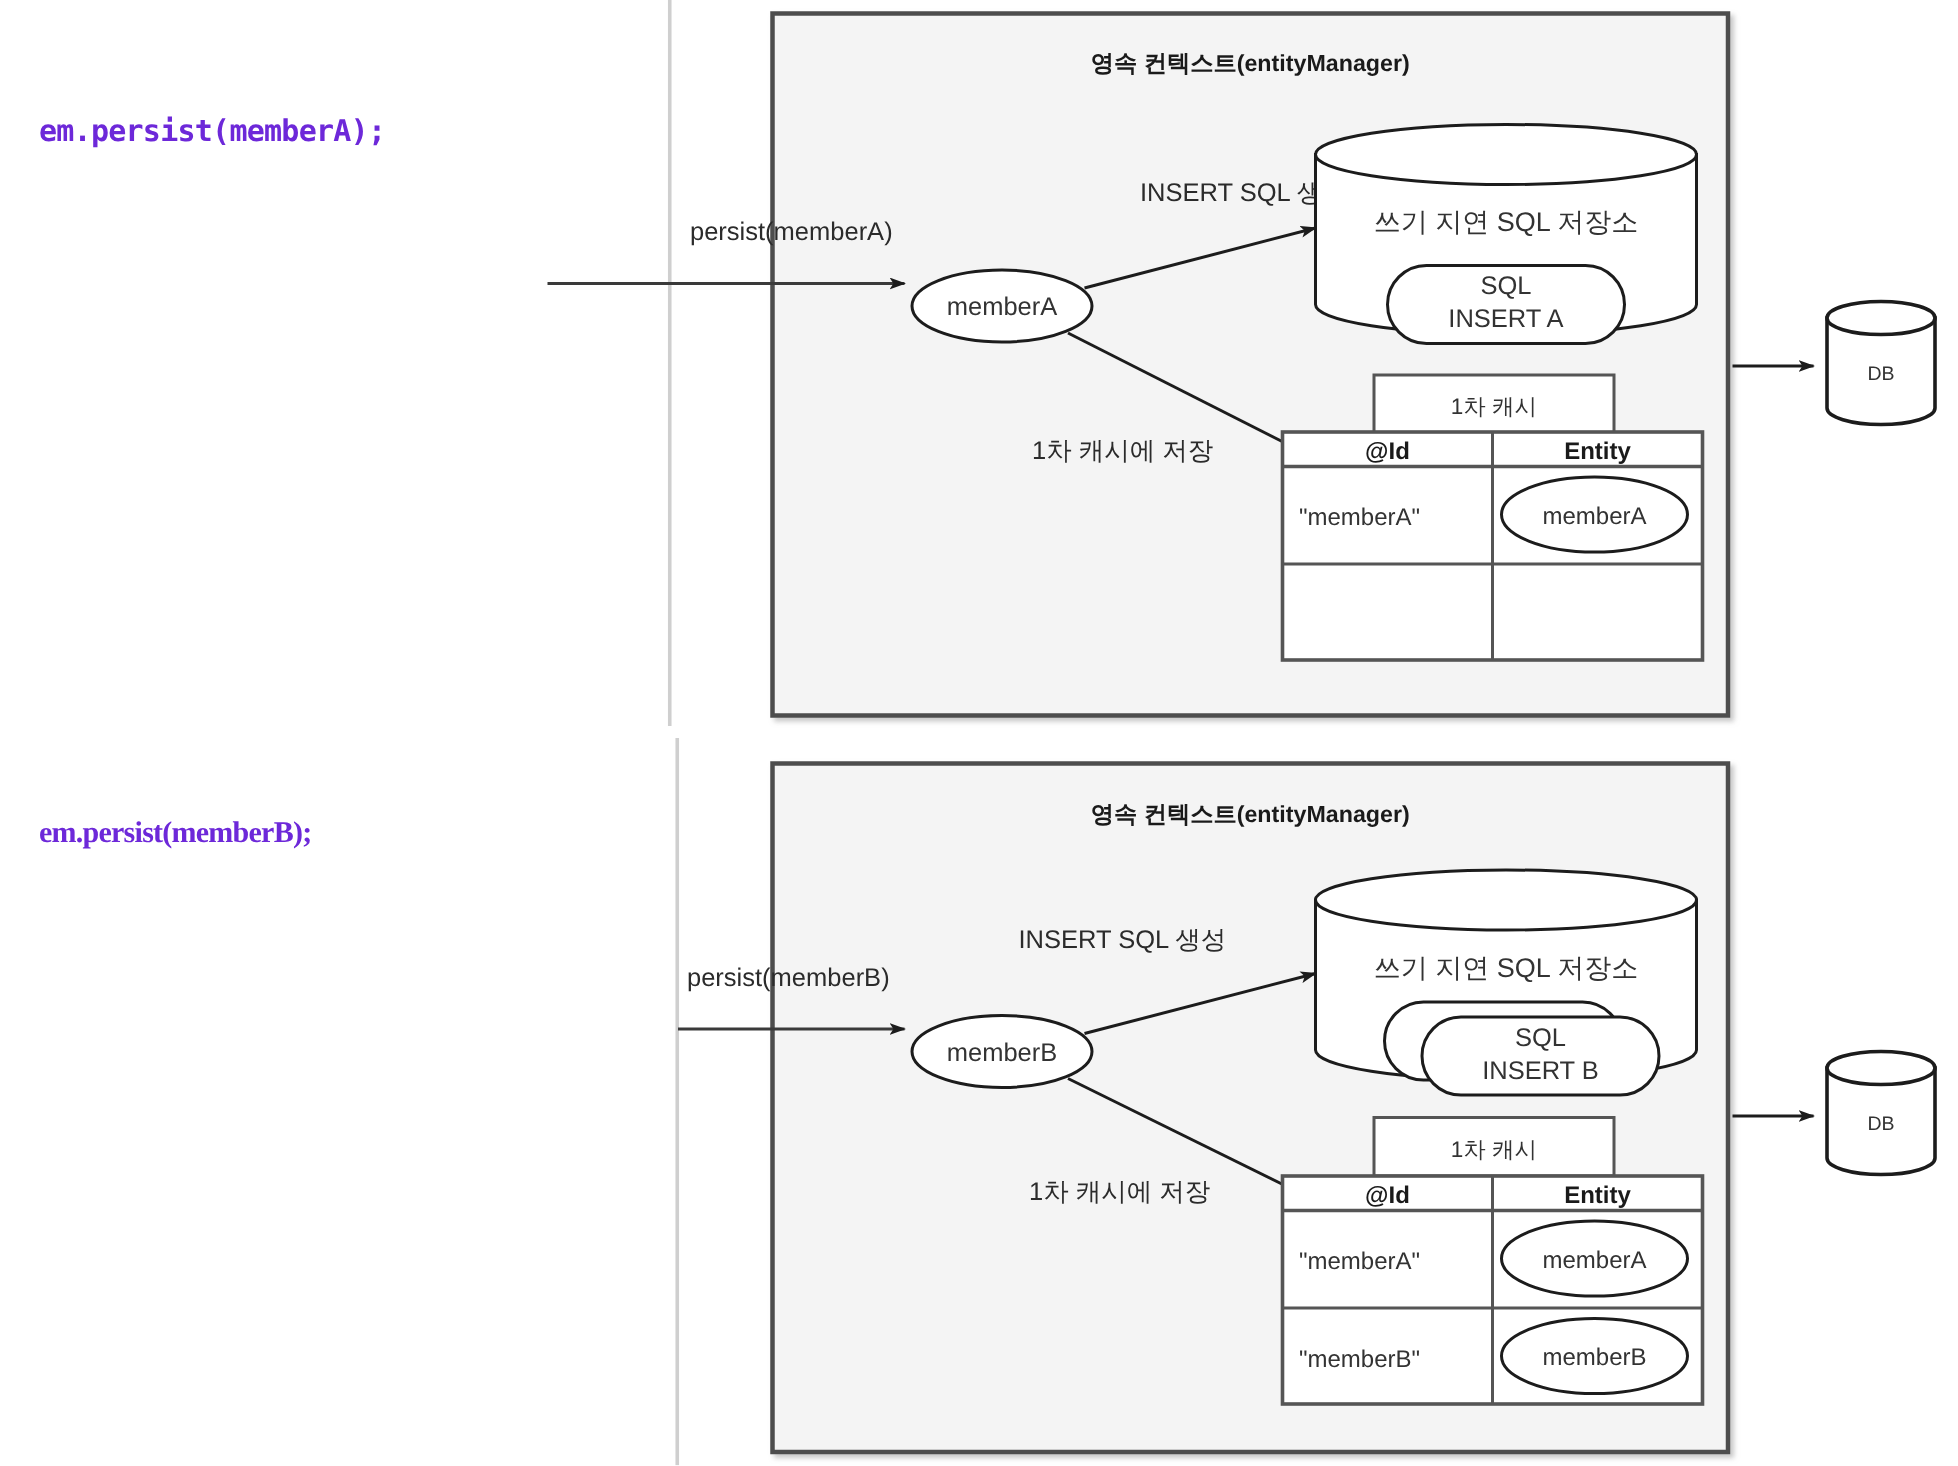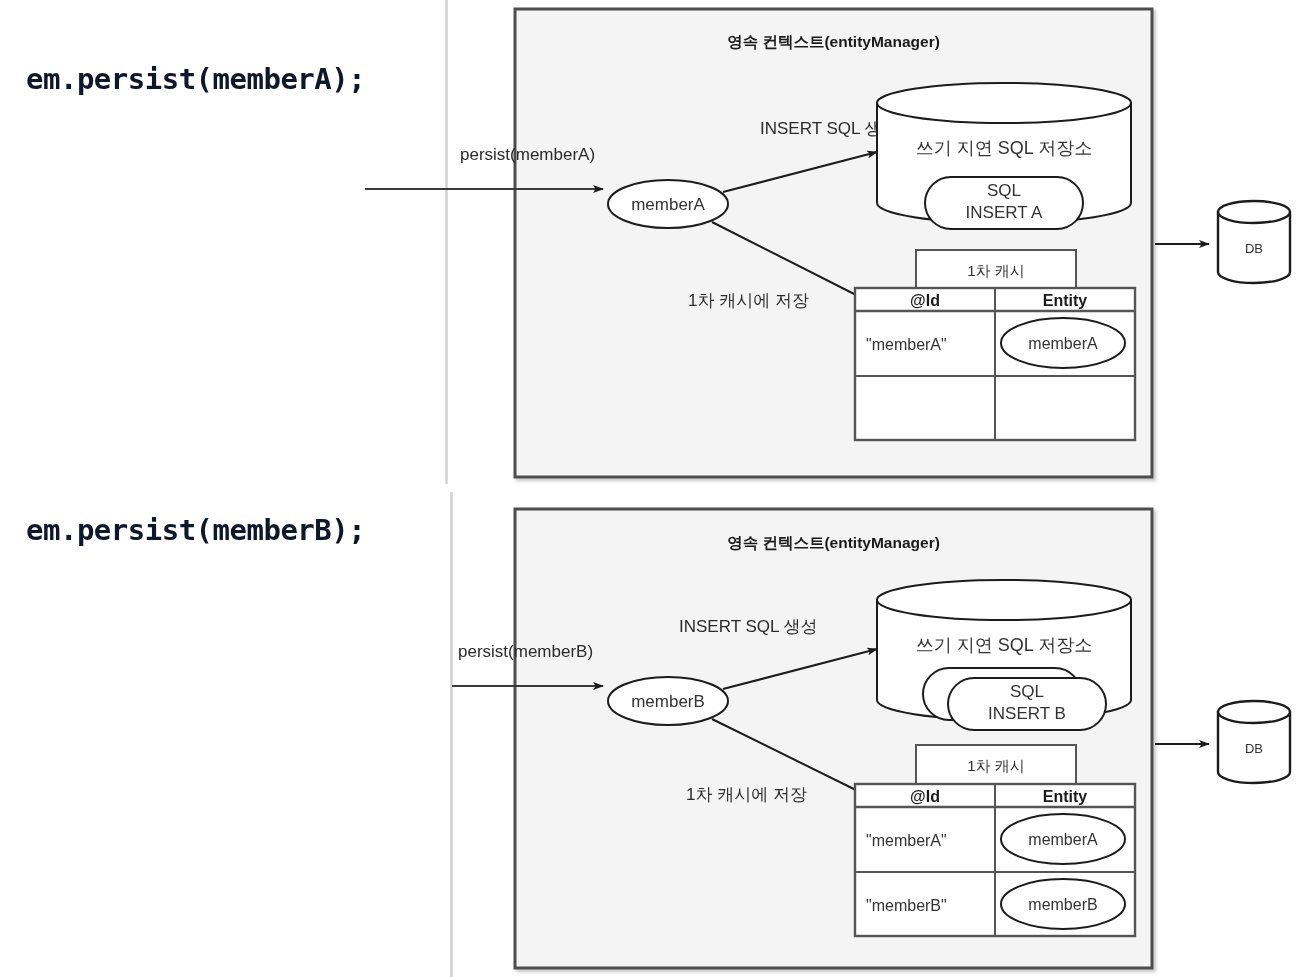--- a/index.html
+++ b/index.html
@@ -24,27 +24,28 @@
     position: absolute;
     left: 0; top: 0;
     width: 1305px;
     height: 977px;
   }
   
   .code-caption {
     position: absolute;
     font-family: "DejaVu Sans Mono", "Liberation Mono", monospace;
     font-weight: bold;
-    font-size: 29px;
+    font-size: 20px;
     letter-spacing: -0.5px;
-    color: #0f172a;
+    color: #6d28d9;
     white-space: nowrap;
+    margin-top: 13px;
   }
   #caption-a { left: 26px; top: 62px; }
-  #caption-b { left: 26px; top: 513px; }
+  #caption-b { left: 26px; top: 531px; font-family: Liberation Serif, serif; }
 
   
   text {
     font-family: "Liberation Sans", "DejaVu Sans", sans-serif;
     fill: #2b2b2b;
   }
   .t-title { font-size: 15.5px; font-weight: bold; fill: #1a1a1a; }
   .t-label { font-size: 17px; fill: #2b2b2b; }
   .t-node  { font-size: 17px; fill: #333333; }
   .t-store { font-size: 18px; fill: #333333; }

